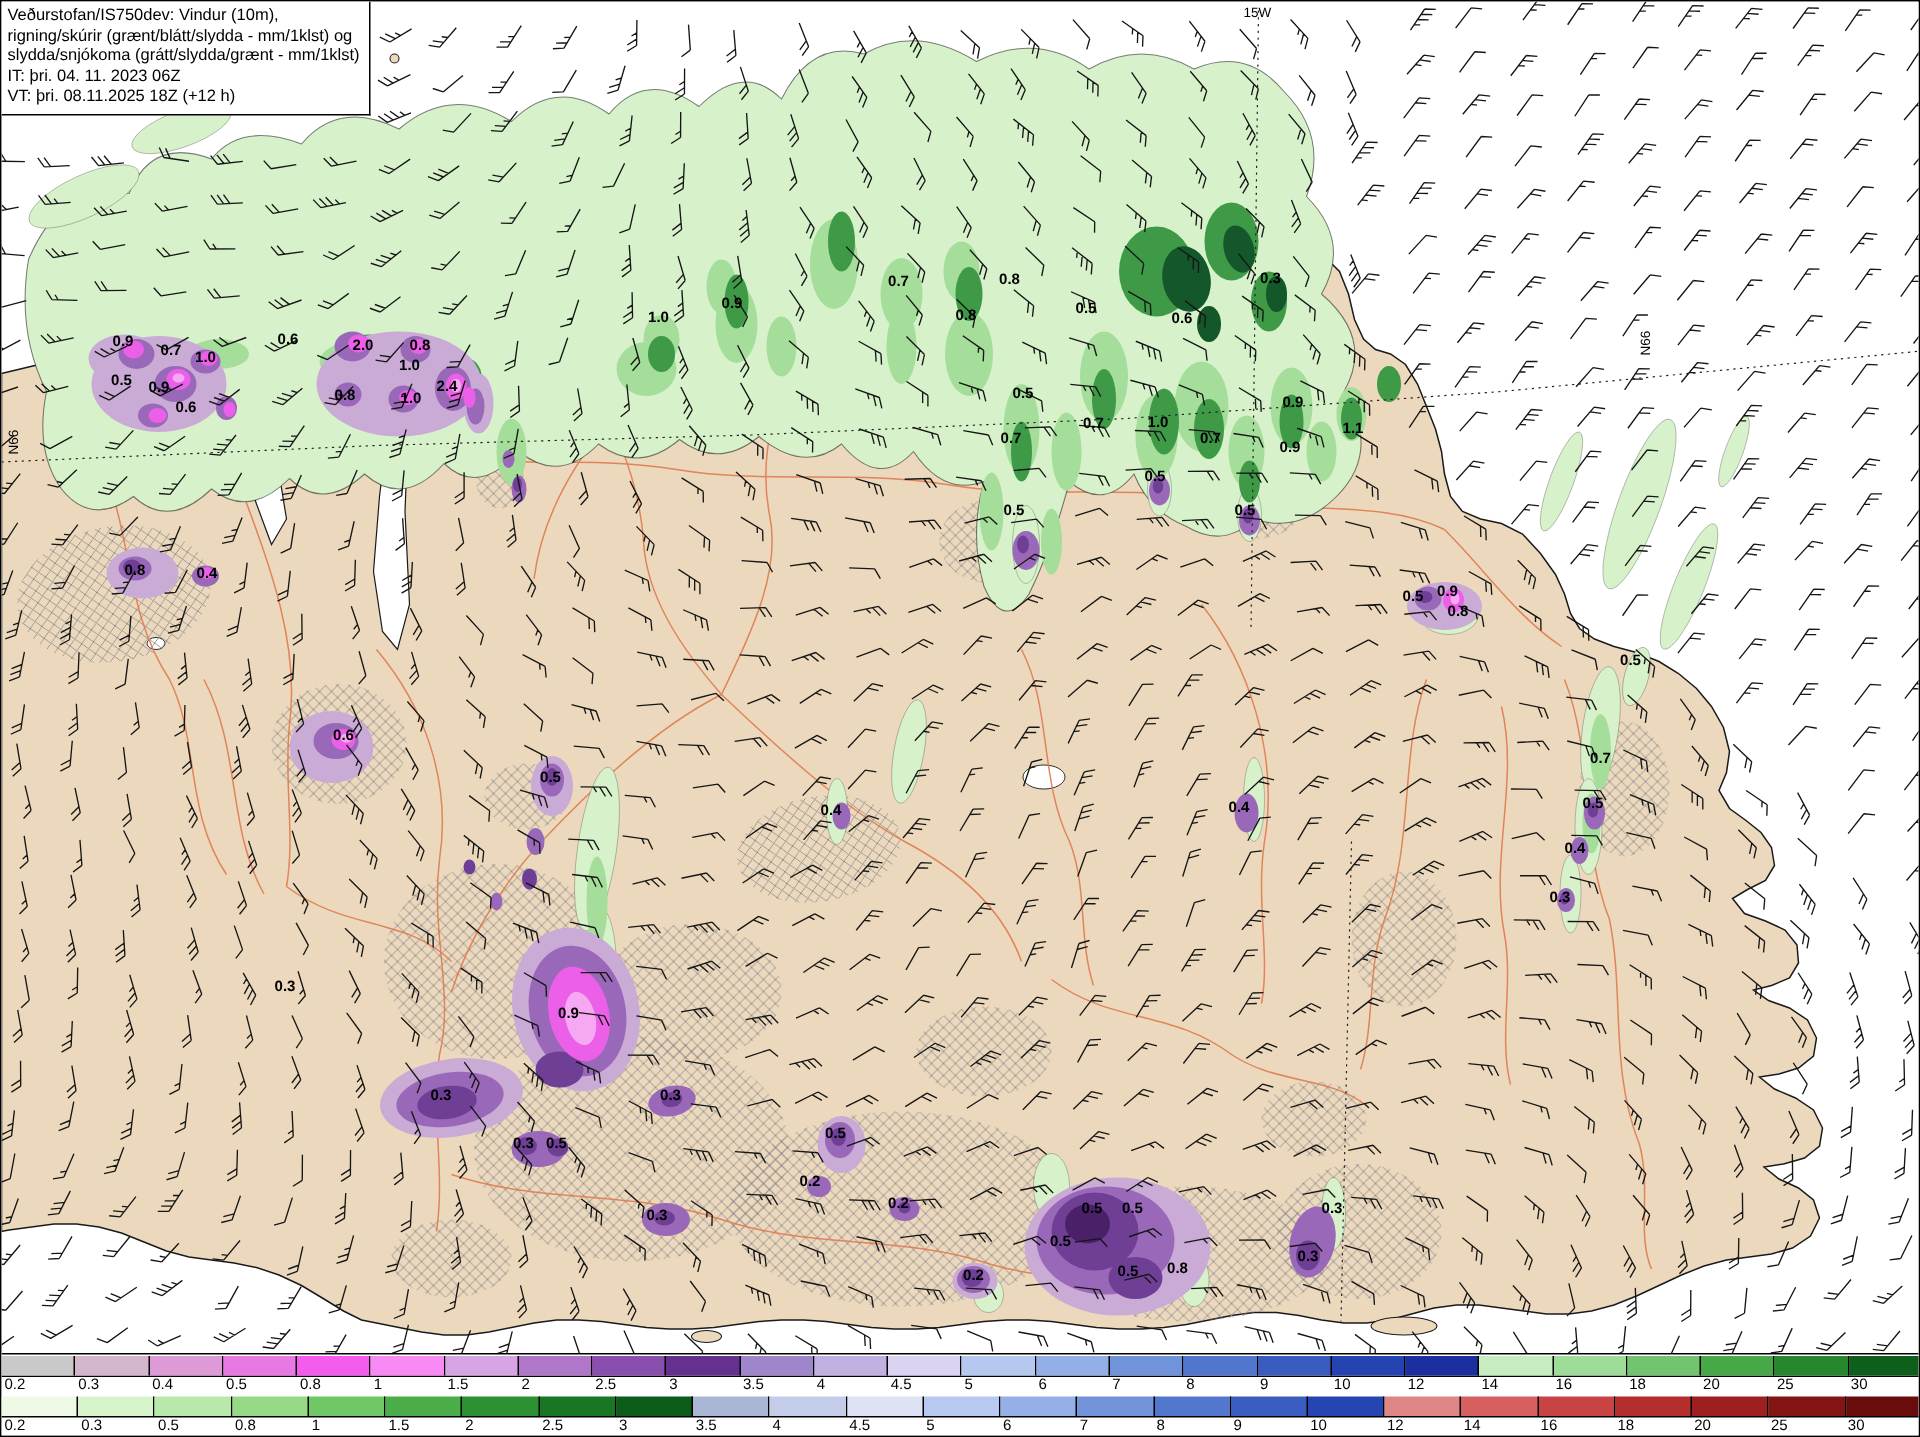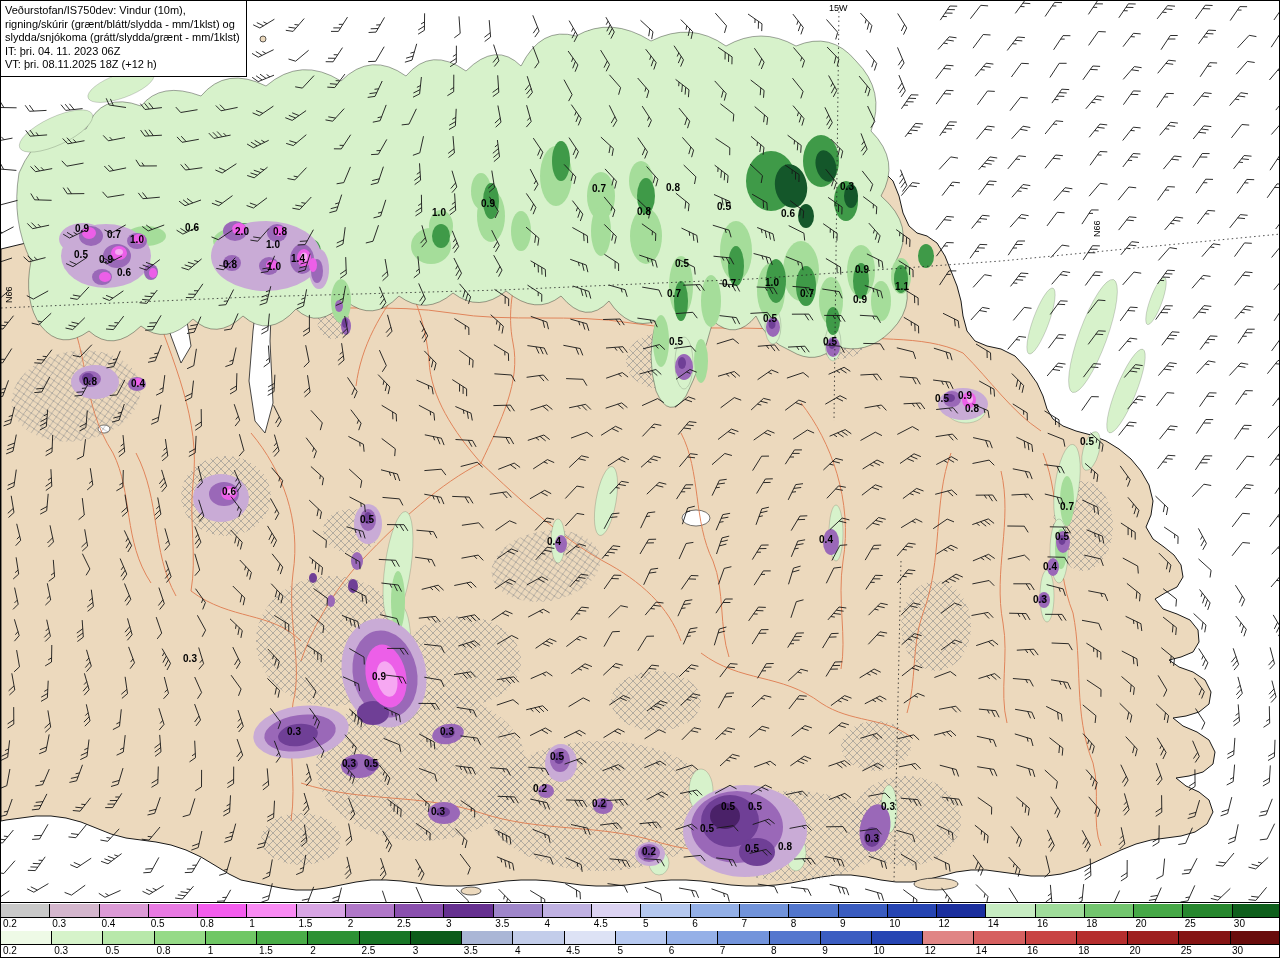--- a/index.html
+++ b/index.html
@@ -315,21 +315,21 @@
       <span class="mval" style="left: 279px; top: 230px;">0.8</span>
       <span class="mval" style="left: 81px; top: 227px;">0.9</span>
       <span class="mval" style="left: 113px; top: 233px;">0.7</span>
       <span class="mval" style="left: 136px; top: 238px;">1.0</span>
       <span class="mval" style="left: 272px; top: 243px;">1.0</span>
       <span class="mval" style="left: 80px; top: 253px;">0.5</span>
       <span class="mval" style="left: 105px; top: 258px;">0.9</span>
       <span class="mval" style="left: 123px; top: 271px;">0.6</span>
       <span class="mval" style="left: 229px; top: 263px;">0.8</span>
       <span class="mval" style="left: 273px; top: 265px;">1.0</span>
-      <span class="mval" style="left: 297px; top: 257px;">1.4</span>
+      <span class="mval" style="left: 297px; top: 257px;">2.4</span>
       <span class="mval" style="left: 681px; top: 262px;">0.5</span>
       <span class="mval" style="left: 673px; top: 292px;">0.7</span>
       <span class="mval" style="left: 728px; top: 282px;">0.7</span>
       <span class="mval" style="left: 771px; top: 281px;">1.0</span>
       <span class="mval" style="left: 806px; top: 292px;">0.7</span>
       <span class="mval" style="left: 861px; top: 268px;">0.9</span>
       <span class="mval" style="left: 859px; top: 298px;">0.9</span>
       <span class="mval" style="left: 901px; top: 285px;">1.1</span>
       <span class="mval" style="left: 769px; top: 317px;">0.5</span>
       <span class="mval" style="left: 829px; top: 340px;">0.5</span>

